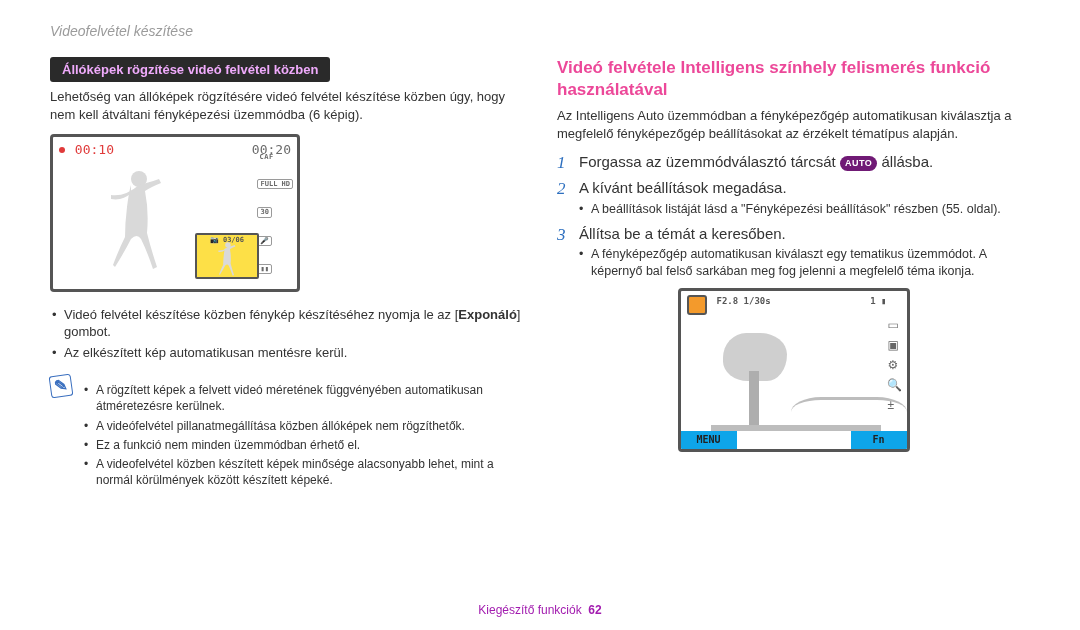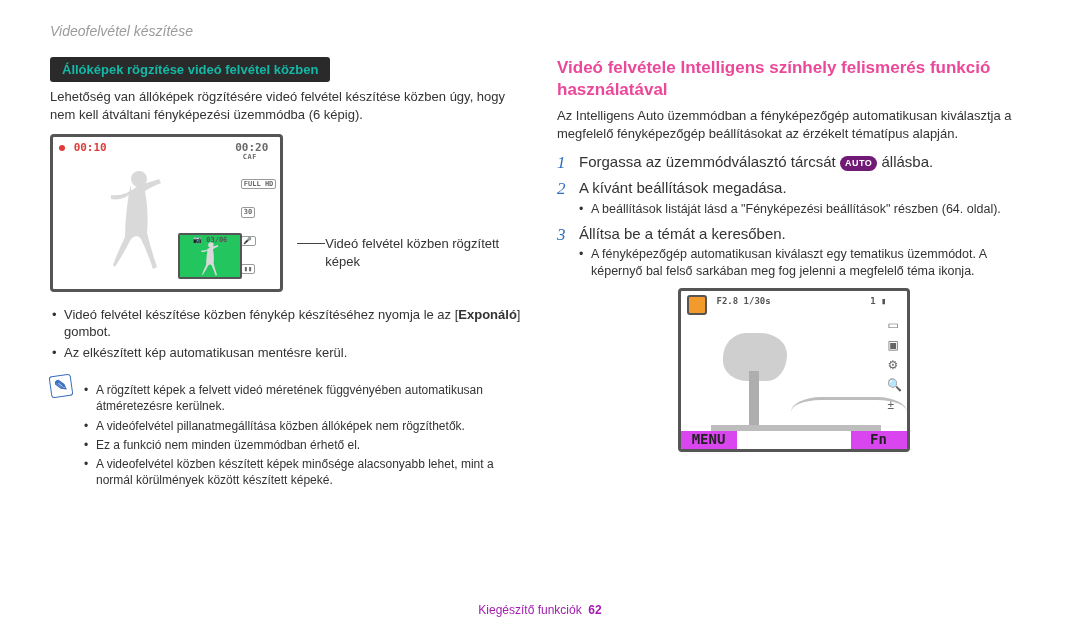--- a/index.html
+++ b/index.html
@@ -29,21 +29,21 @@
   }
   .col {
     flex: 1;
     min-width: 0;
   }
 
   
   .black-pill {
     display: inline-block;
     background: #2a2a2a;
-    color: #14b8a6;
+    color: #f0abfc;
     padding: 4px 12px;
     border-radius: 3px;
     font-size: 13px;
     font-weight: 600;
     margin-bottom: 6px;
   }
   .para { margin-bottom: 10px; }
 
   .lcd-wrap {
     display: flex;
@@ -55,27 +55,27 @@
     width: 250px;
     height: 158px;
     border: 3px solid #555;
     border-radius: 4px;
     position: relative;
     background: #fff;
     overflow: hidden;
   }
   .lcd .topbar {
     position: absolute;
-    top: 4px; left: 6px; right: 12px;
+    top: 4px; left: 6px; right: 6px;
     display: flex;
     justify-content: space-between;
     font-family: "DejaVu Sans Mono", monospace;
-    font-size: 11px;
+    font-size: 13px;
     color: #6b6b6b;
-    font-weight: 700;
+    font-weight: 400;
   }
   .lcd .rec { color: #e03a3a; }
   .dot-red { display:inline-block; width:6px; height:6px; background:#e03a3a; border-radius:50%; vertical-align:middle; margin-right:2px;}
   .badge-stack {
     position: absolute;
     right: 4px; top: 16px;
     display: flex; flex-direction: column; gap: 18px;
     align-items: flex-start;
   }
   .mini-badge {
@@ -93,21 +93,21 @@
     position: absolute;
     left: 48px; top: 30px;
     width: 70px; height: 110px;
   }
   .thumb {
     position: absolute;
     right: 38px; bottom: 10px;
     width: 64px; height: 46px;
     border: 2px solid #555;
     border-radius: 2px;
-    background: #22c55e;
+    background: #fde047;
   }
   .thumb .thumb-label {
     position:absolute; top:1px; left:0; right:0;
     text-align:center;
     font-family:"DejaVu Sans Mono", monospace;
     font-size:7px; color:#555; font-weight:700;
   }
   .callout-line {
     width: 30px; height: 0;
     border-top: 1px solid #444;
@@ -248,24 +248,24 @@
     height:30px;
     border-top: 3px solid #bdbdbd;
     border-radius: 140px 140px 0 0 / 70px;
   }
   .lcd2 .bottombar {
     position:absolute; left:0; right:0; bottom:0;
     height:18px;
     display:flex; justify-content:space-between; align-items:stretch;
   }
   .btn-menu, .btn-fn {
-    background:#d946ef;
+    background:#0ea5e9;
     color:#222;
     font-family:"DejaVu Sans Mono", monospace;
-    font-size:14px; font-weight:700;
+    font-size:10px; font-weight:700;
     display:flex; align-items:center; justify-content:center;
     width:56px;
   }
 
   .footer {
     position:absolute; bottom:12px; left:0; right:0;
     text-align:center;
     font-size:12px; color:#a21caf;
   }
 </style>
@@ -306,24 +306,20 @@
           <div class="thumb">
             <div class="thumb-label">📷 <span>03/06</span></div>
             <svg viewBox="0 0 64 46" width="64" height="46">
               <g fill="#d9d9d9" transform="translate(18 6) scale(0.34)">
                 <circle cx="38" cy="12" r="8"></circle>
                 <path d="M30 18 Q28 24 26 40 Q24 56 24 70 Q18 82 12 98 L14 100 Q24 84 30 72 Q36 66 40 72 Q46 84 52 102 L56 100 Q50 82 46 66 Q48 44 44 24 Q50 20 60 16 L58 12 Q46 16 38 18 Q24 30 10 28 L10 32 Q22 34 30 26 Z"></path>
               </g>
             </svg>
           </div>
         </div>
-        <div style="display:flex; align-items:flex-start;">
-          <div class="callout-line"></div>
-          <div class="callout-text">Videó felvétel közben rögzített képek</div>
-        </div>
       </div>
 
       <ul class="bullet-list">
         <li>
           <span>Videó felvétel készítése közben fénykép készítéséhez nyomja le az [</span><span class="bold">Exponáló</span><span>] gombot.</span>
         </li>
         <li>Az elkészített kép automatikusan mentésre kerül.</li>
       </ul>
 
       <div class="note-box">
@@ -343,21 +339,21 @@
 
       <ol class="step-list">
         <li>
           <span class="step-title">
             <span>Forgassa az üzemmódválasztó tárcsát </span><span class="auto-chip">AUTO</span><span> állásba.</span>
           </span>
         </li>
         <li>
           <span class="step-title">A kívánt beállítások megadása.</span>
           <ul class="sub">
-            <li>A beállítások listáját lásd a "Fényképezési beállítások" részben (64. oldal).</li>
+            <li>A beállítások listáját lásd a "Fényképezési beállítások" részben (55. oldal).</li>
           </ul>
         </li>
         <li>
           <span class="step-title">Állítsa be a témát a keresőben.</span>
           <ul class="sub">
             <li>A fényképezőgép automatikusan kiválaszt egy tematikus üzemmódot. A képernyő bal felső sarkában meg fog jelenni a megfelelő téma ikonja.</li>
           </ul>
         </li>
       </ol>
 

